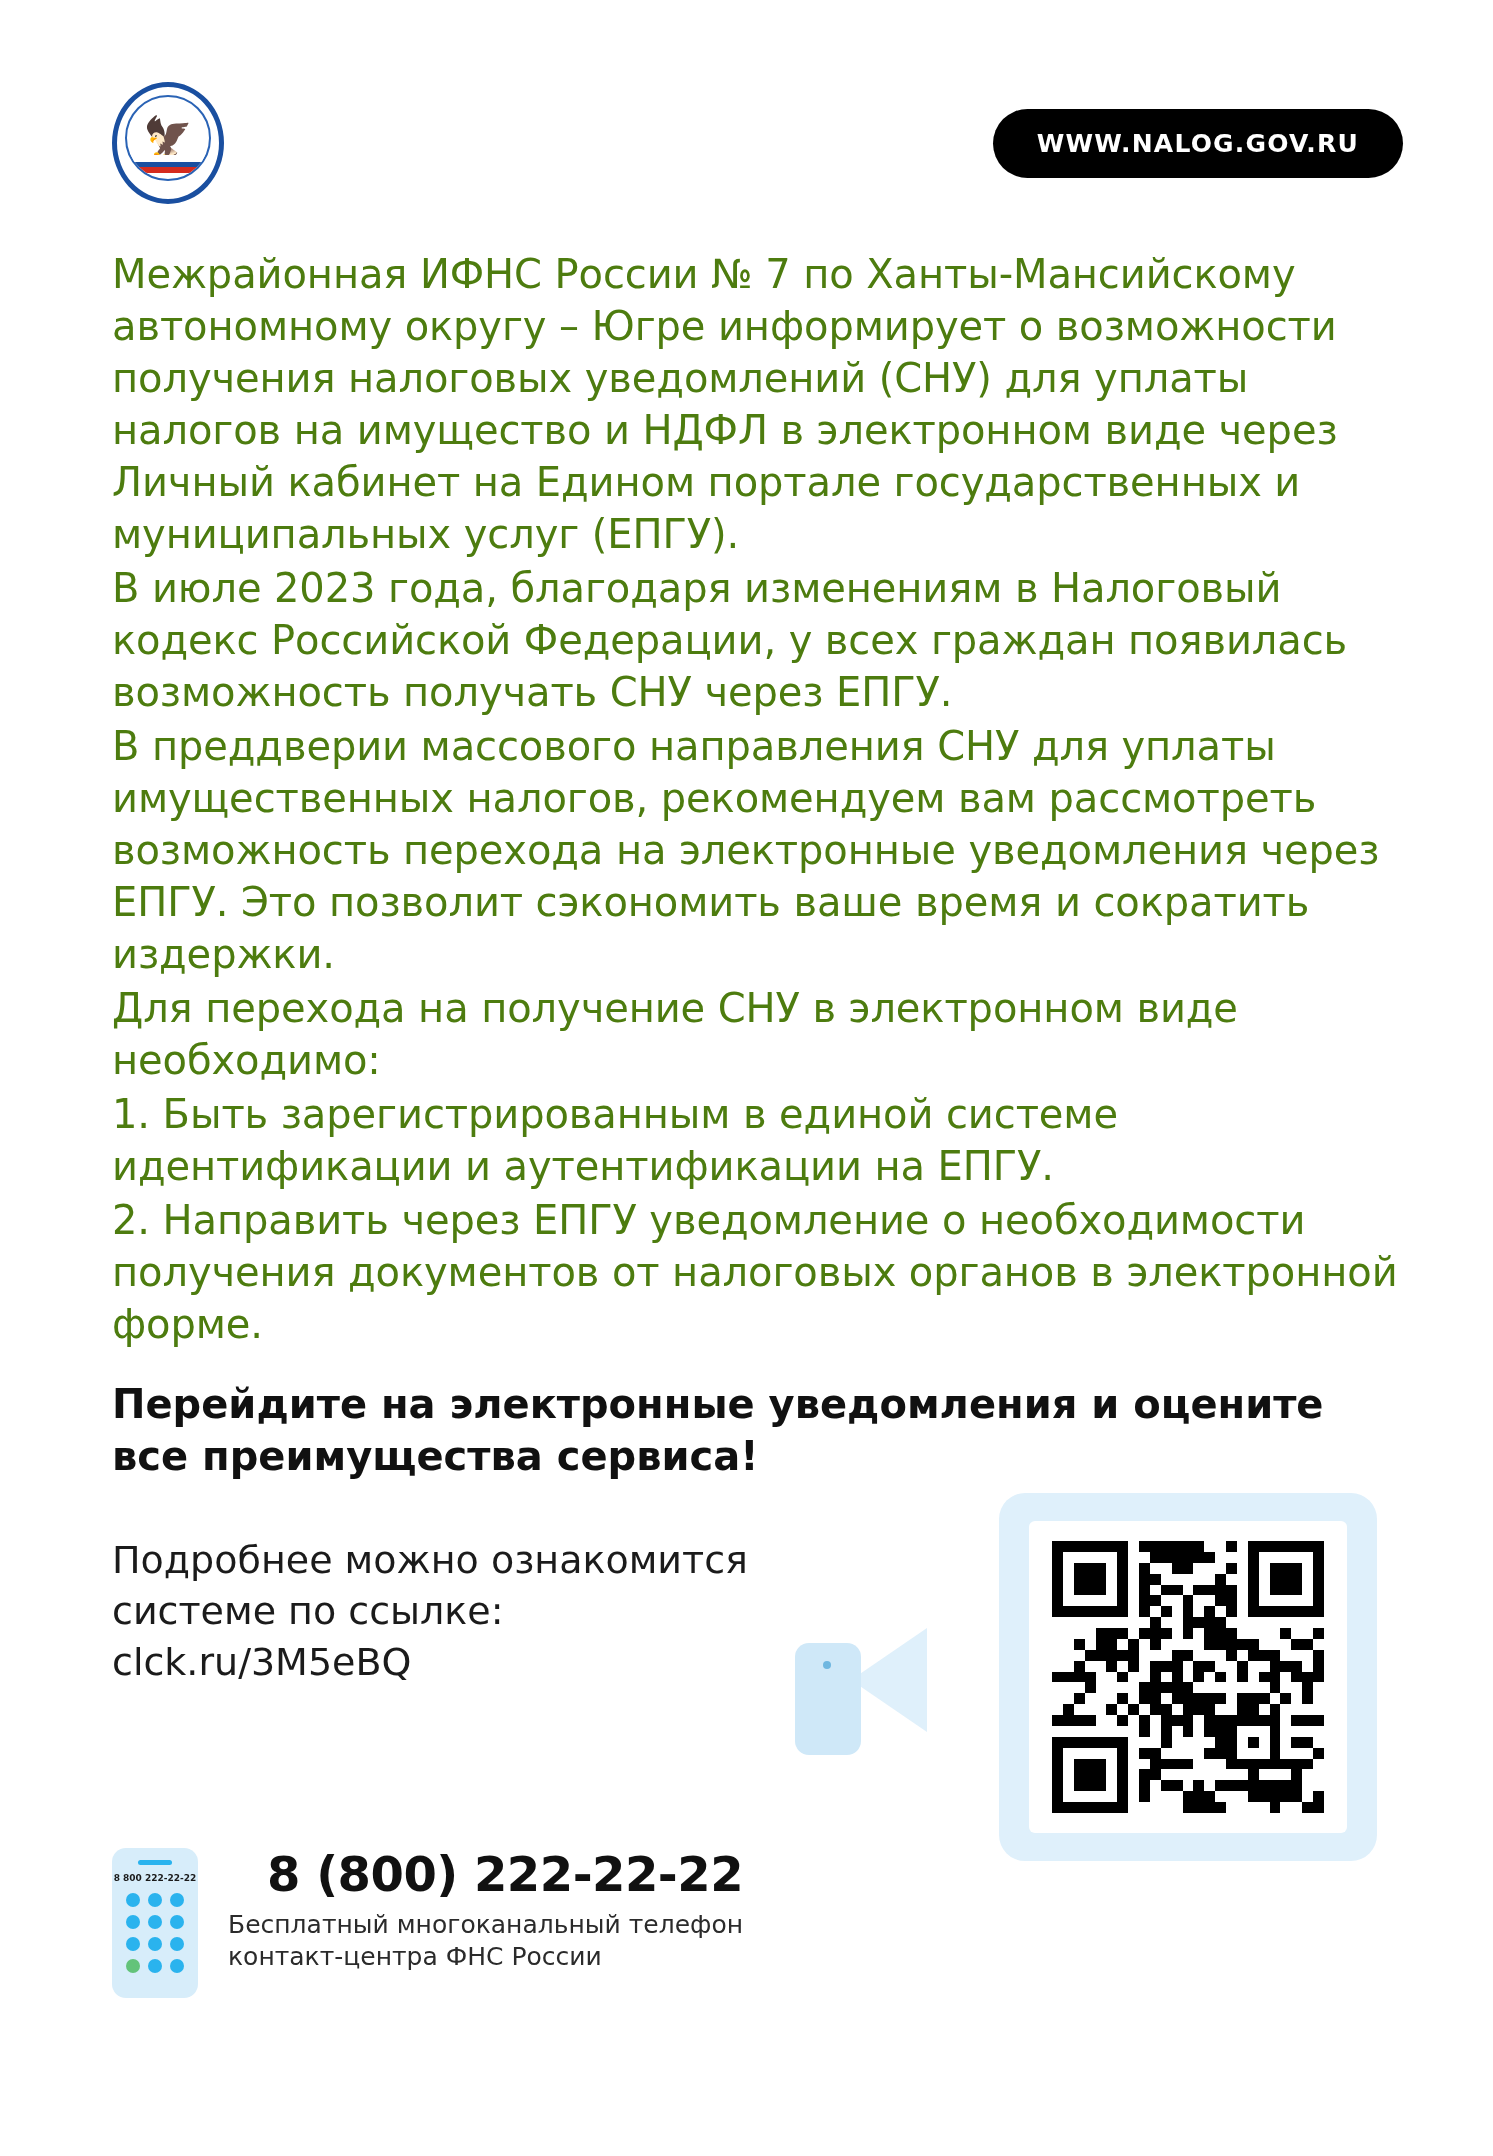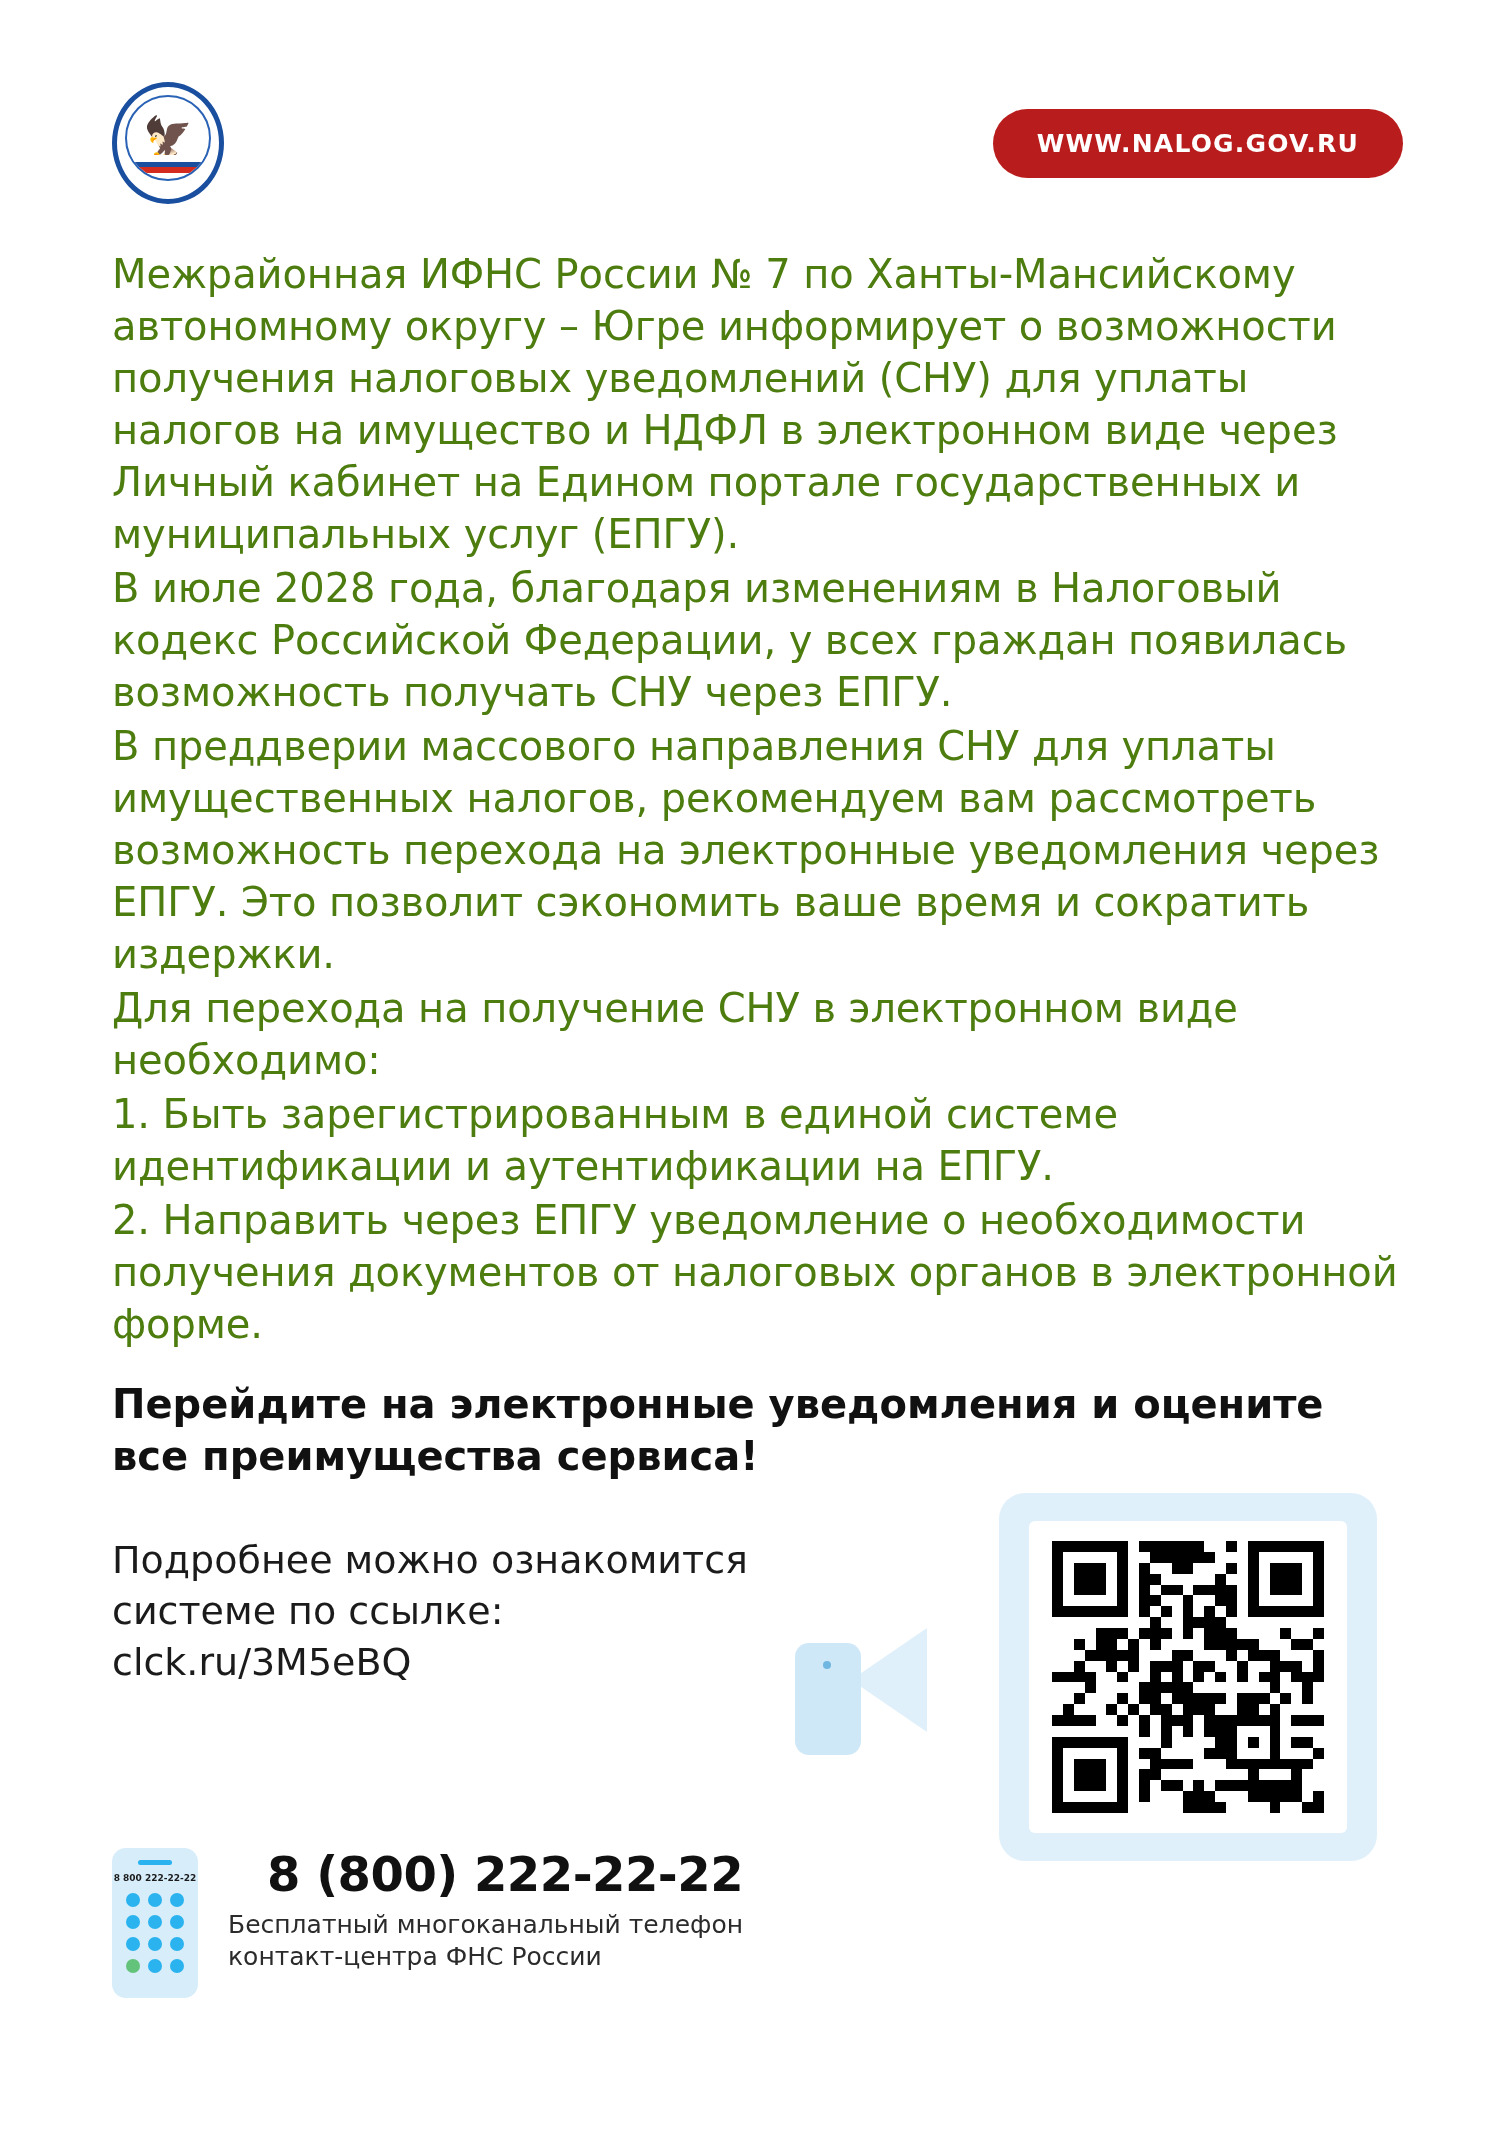--- a/index.html
+++ b/index.html
@@ -93,21 +93,21 @@
   .emblem .tricolor i.r { background: #d52b1e; }
   .brand-text {
     font-size: 23px;
     line-height: 1.25;
     font-weight: 700;
     letter-spacing: 0.4px;
     color: #2b2b2b;
     text-transform: uppercase;
   }
   .site-pill {
-    background: #b91c1c;
+    background: #000000;
     color: #ffffff;
     border-radius: 40px;
     padding: 20px 44px;
     font-size: 25px;
     letter-spacing: 1.2px;
     font-weight: 600;
     white-space: nowrap;
   }
 
   
@@ -296,21 +296,21 @@
               <i class="r"></i>
             </div>
         </div>
       </div>
     </div>
     <div class="site-pill">WWW.NALOG.GOV.RU</div>
   </div>
 
   <div class="content">
     <p class="para">Межрайонная ИФНС России № 7 по Ханты-Мансийскому автономному округу – Югре информирует о возможности получения налоговых уведомлений (СНУ) для уплаты налогов на имущество и НДФЛ в электронном виде через Личный кабинет на Едином портале государственных и муниципальных услуг (ЕПГУ).</p>
-    <p class="para">В июле 2028 года, благодаря изменениям в Налоговый кодекс Российской Федерации, у всех граждан появилась возможность получать СНУ через ЕПГУ.</p>
+    <p class="para">В июле 2023 года, благодаря изменениям в Налоговый кодекс Российской Федерации, у всех граждан появилась возможность получать СНУ через ЕПГУ.</p>
     <p class="para">В преддверии массового направления СНУ для уплаты имущественных налогов, рекомендуем вам рассмотреть возможность перехода на электронные уведомления через ЕПГУ. Это позволит сэкономить ваше время и сократить издержки.</p>
     <p class="para">Для перехода на получение СНУ в электронном виде необходимо:</p>
     <p class="para">1. Быть зарегистрированным в единой системе идентификации и аутентификации на ЕПГУ.</p>
     <p class="para">2. Направить через ЕПГУ уведомление о необходимости получения документов от налоговых органов в электронной форме.</p>
     <p class="bold-cta">Перейдите на электронные уведомления и оцените все преимущества сервиса!</p>
   </div>
 
   <div class="qr-area">
     <div class="qr-card"></div>
     <div class="qr-pointer"></div>

